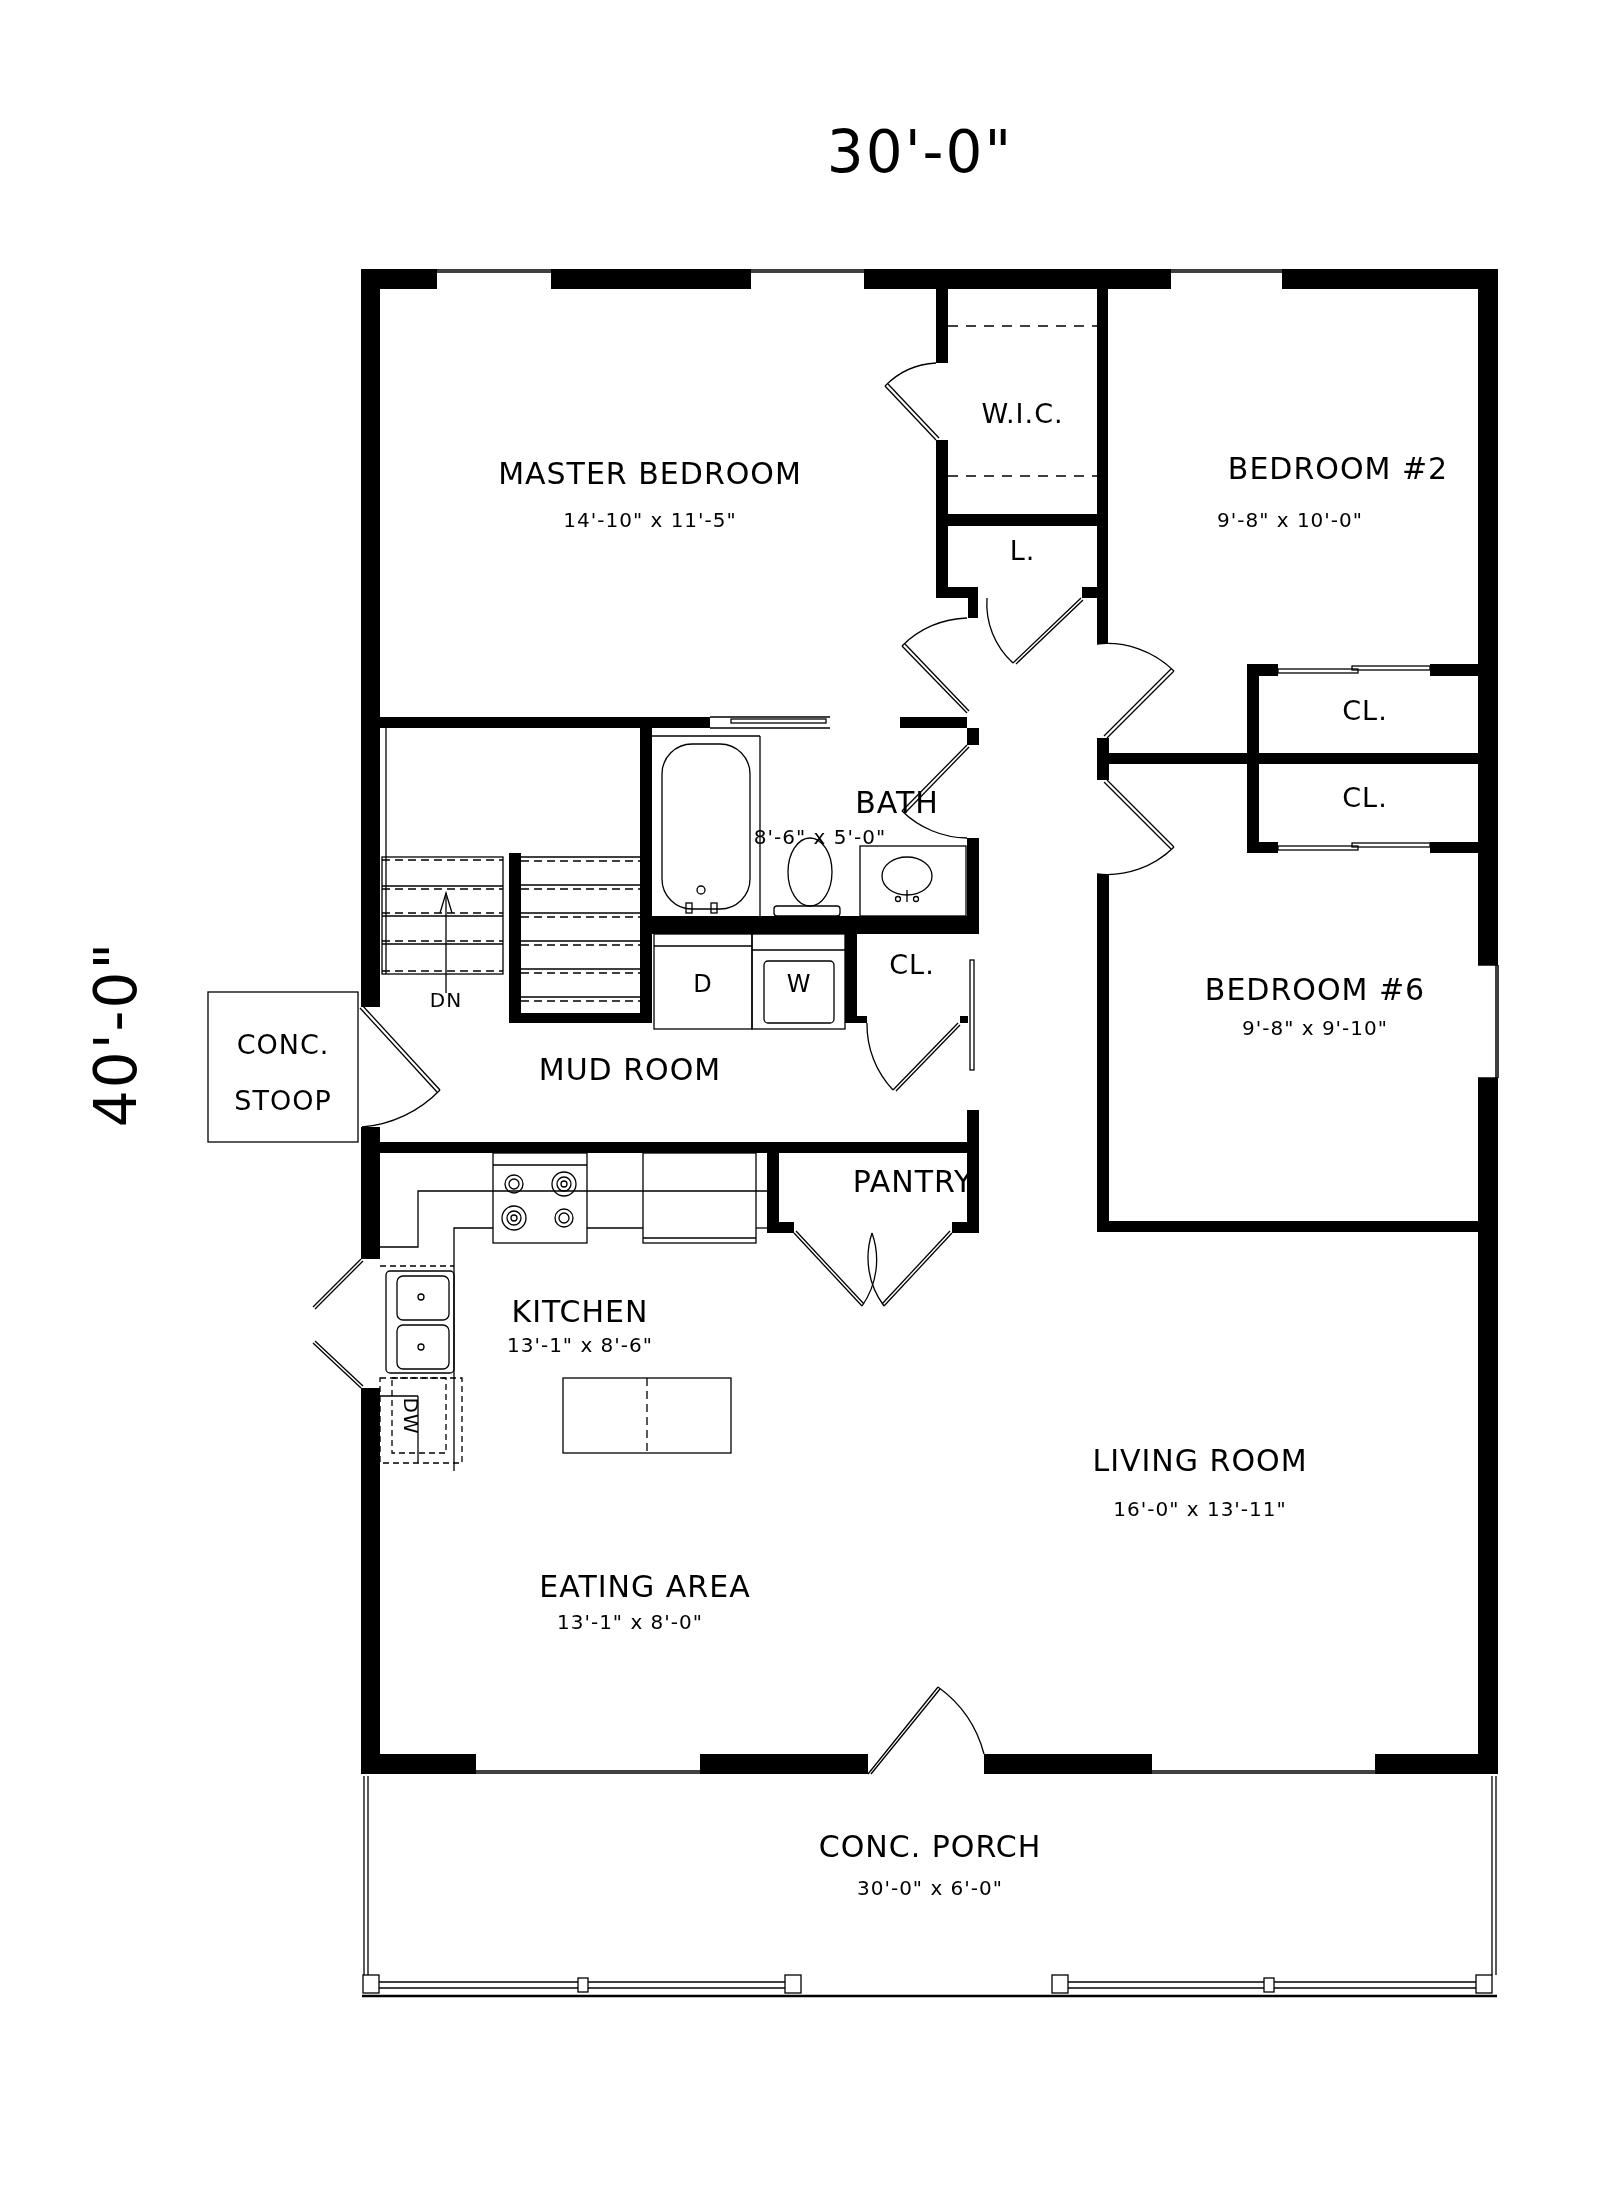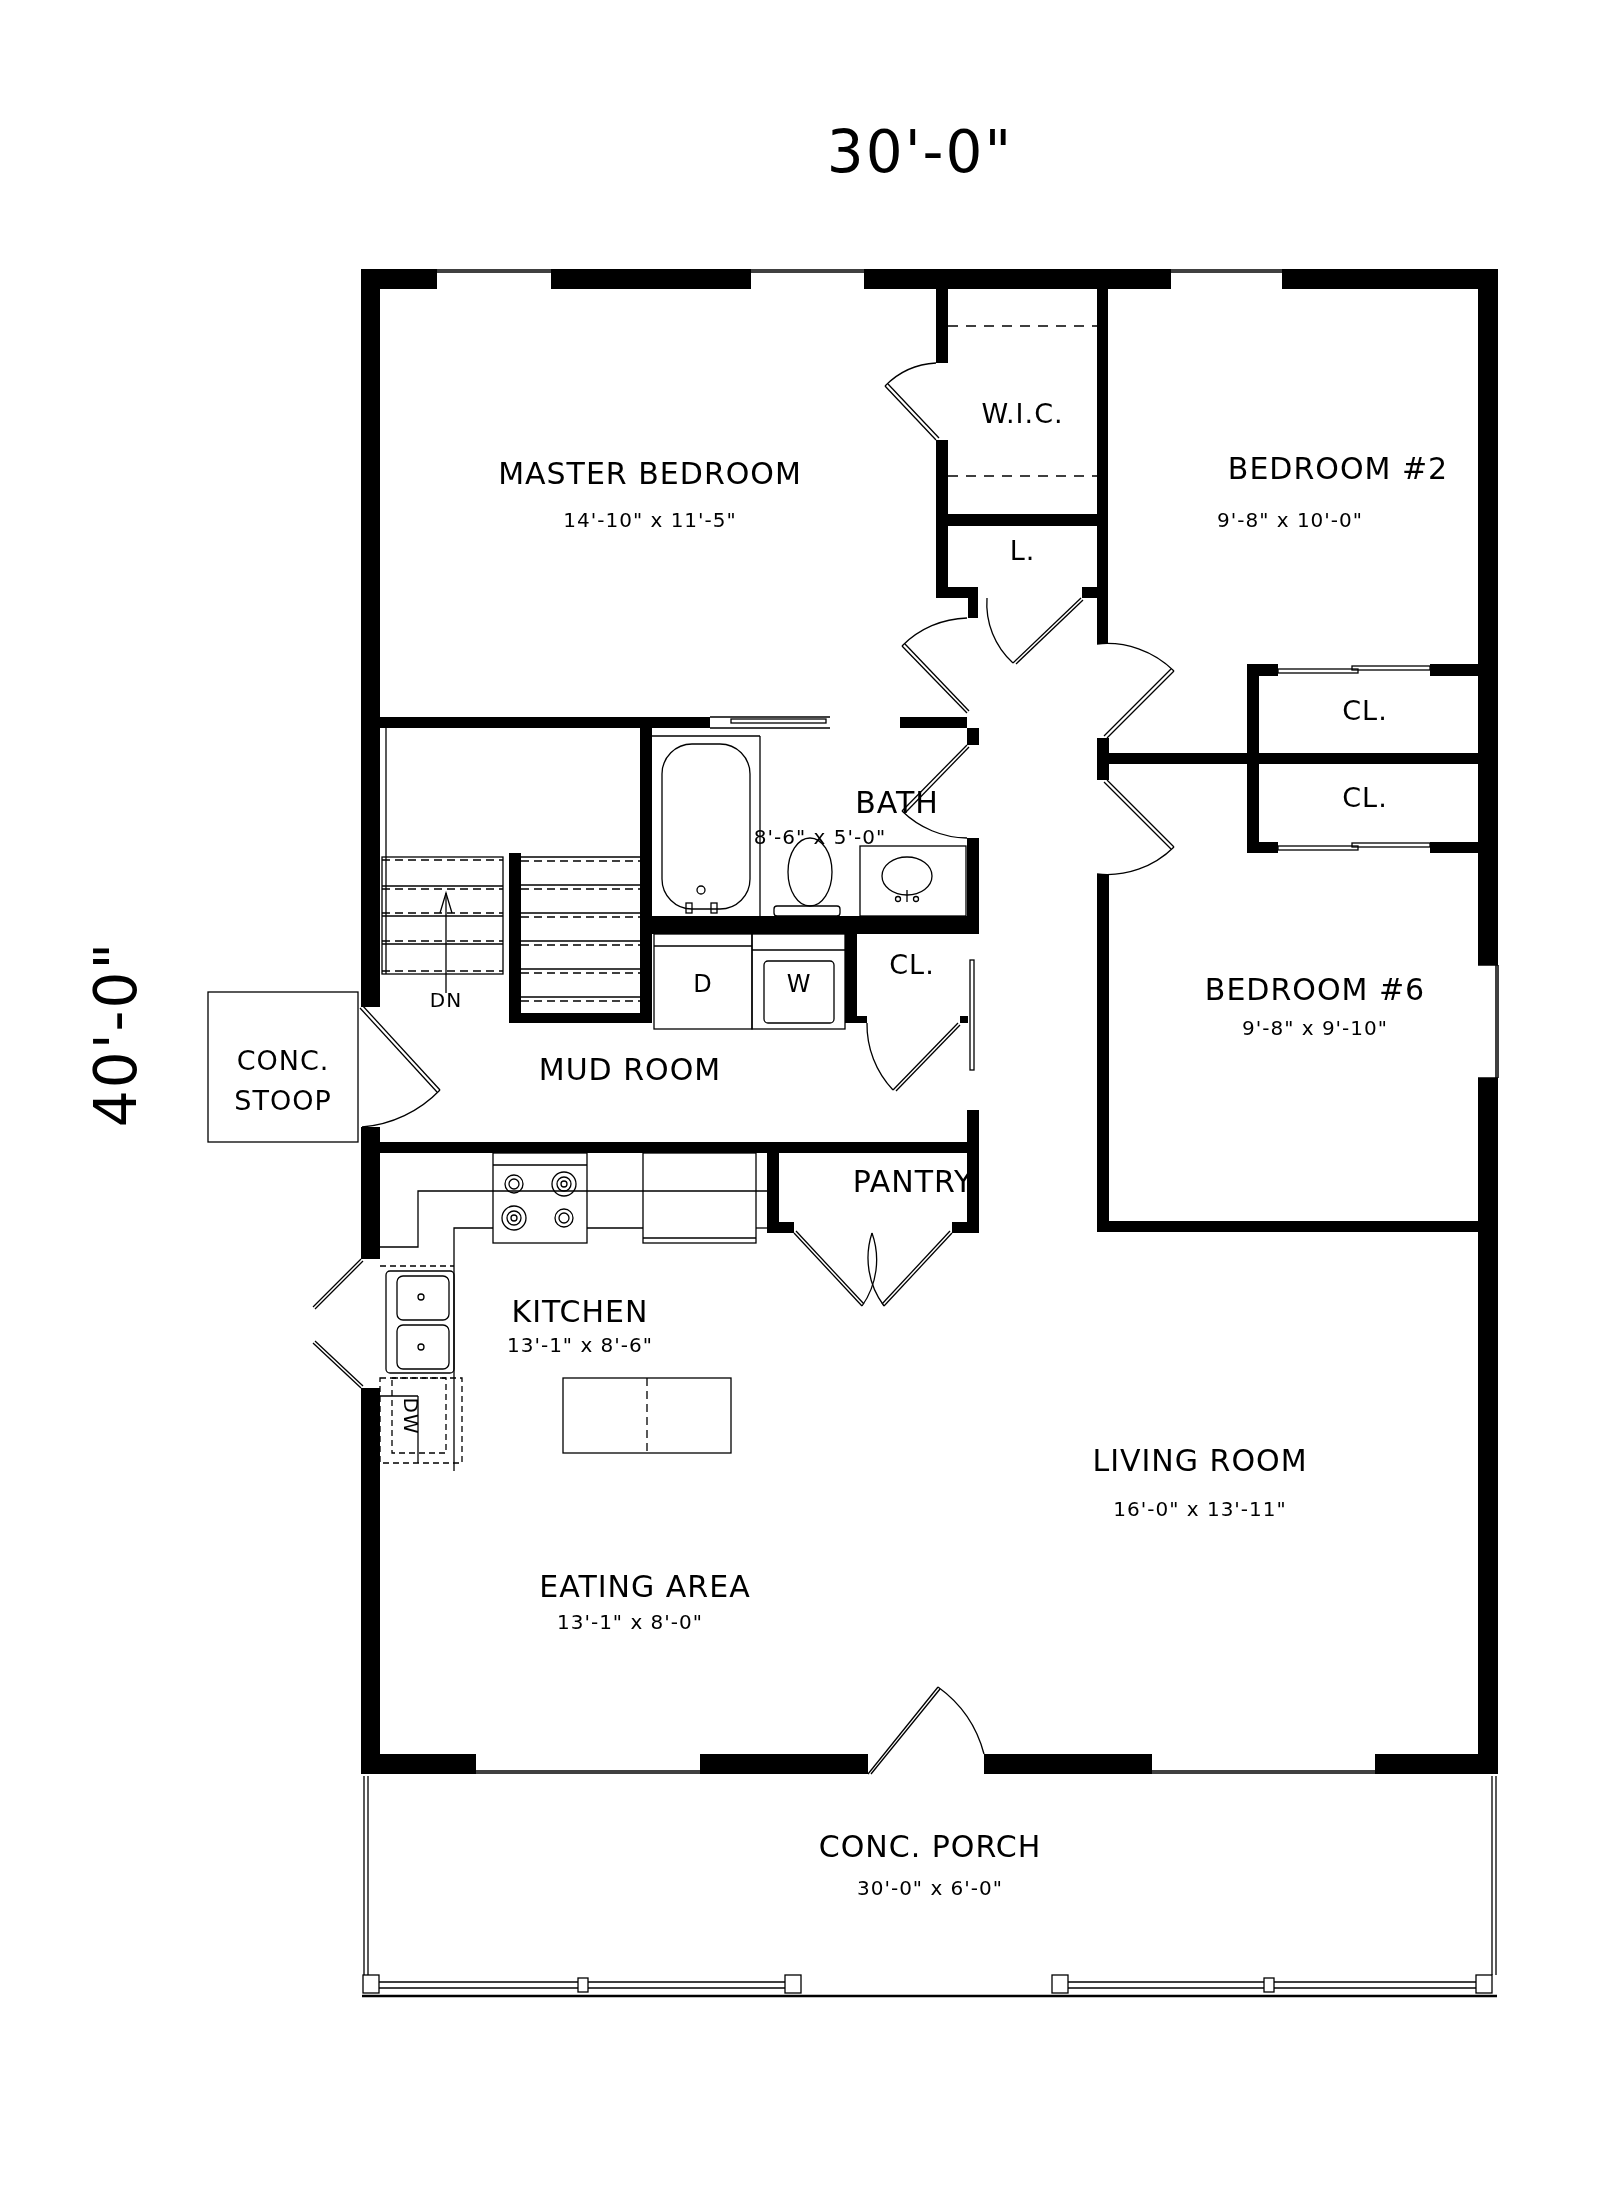--- a/index.html
+++ b/index.html
@@ -302,21 +302,21 @@
 <div class="label room-dim" style="left:700px; top:825px; width:240px;">8'-6" x 5'-0"</div>
 
 <div class="label appl" style="left:654px; top:970px; width:98px;">D</div>
 <div class="label appl" style="left:764px; top:970px; width:70px;">W</div>
 <div class="label small-name" style="left:857px; top:950px; width:110px;">CL.</div>
 
 <div class="label small-name" style="left:416px; top:985px; width:60px; font-size:20px;">DN</div>
 
 <div class="label room-name" style="left:480px; top:1053px; width:300px;">MUD ROOM</div>
 
-<div class="label small-name" style="left:208px; top:1030px; width:150px;margin-top:16px;">CONC.</div>
+<div class="label small-name" style="left:208px; top:1030px; width:150px;">CONC.</div>
 <div class="label small-name" style="left:208px; top:1066px; width:150px;margin-top:20px;">STOOP</div>
 
 <div class="label room-name" style="left:779px; top:1165px; width:188px;padding-left:40px;">PANTRY</div>
 
 <div class="label room-name" style="left:480px; top:1295px; width:200px;">KITCHEN</div>
 <div class="label room-dim" style="left:480px; top:1333px; width:200px;">13'-1" x 8'-6"</div>
 
 <div class="label appl" style="left:386px; top:1404px; width:50px; transform: rotate(90deg); font-size:20px;">DW</div>
 
 <div class="label room-name" style="left:1040px; top:1444px; width:320px;">LIVING ROOM</div>

